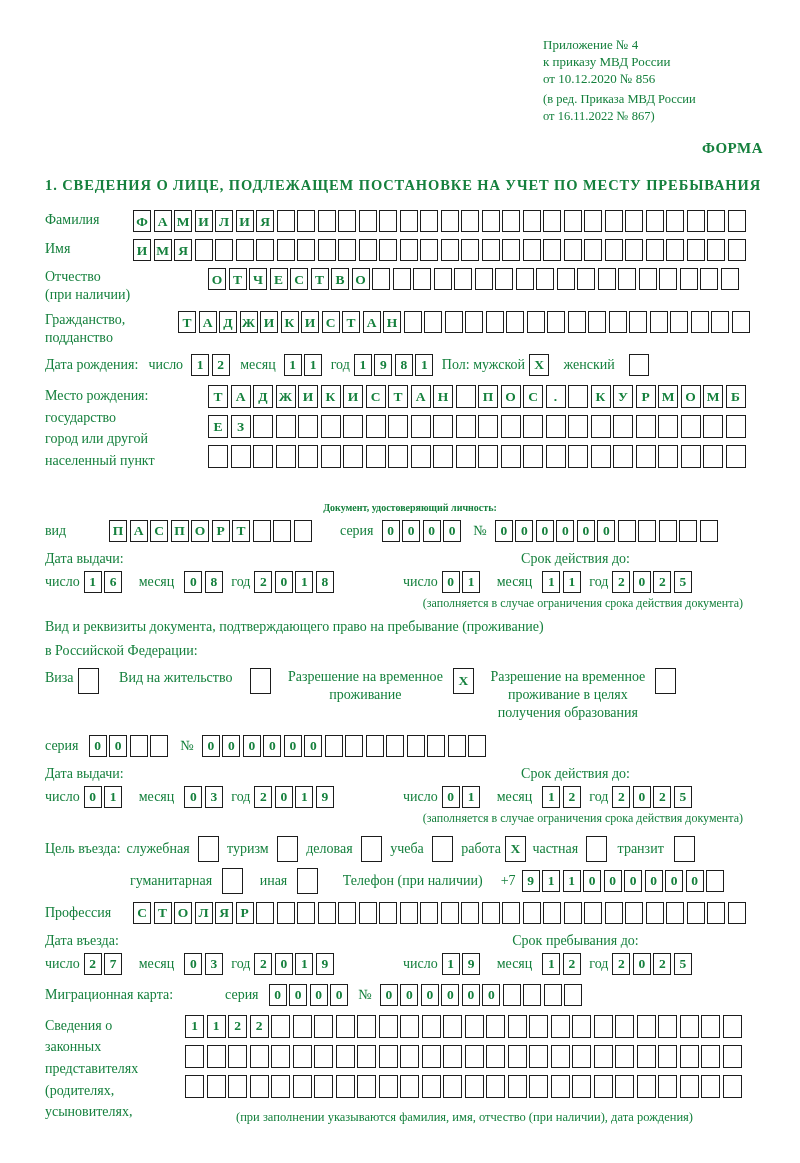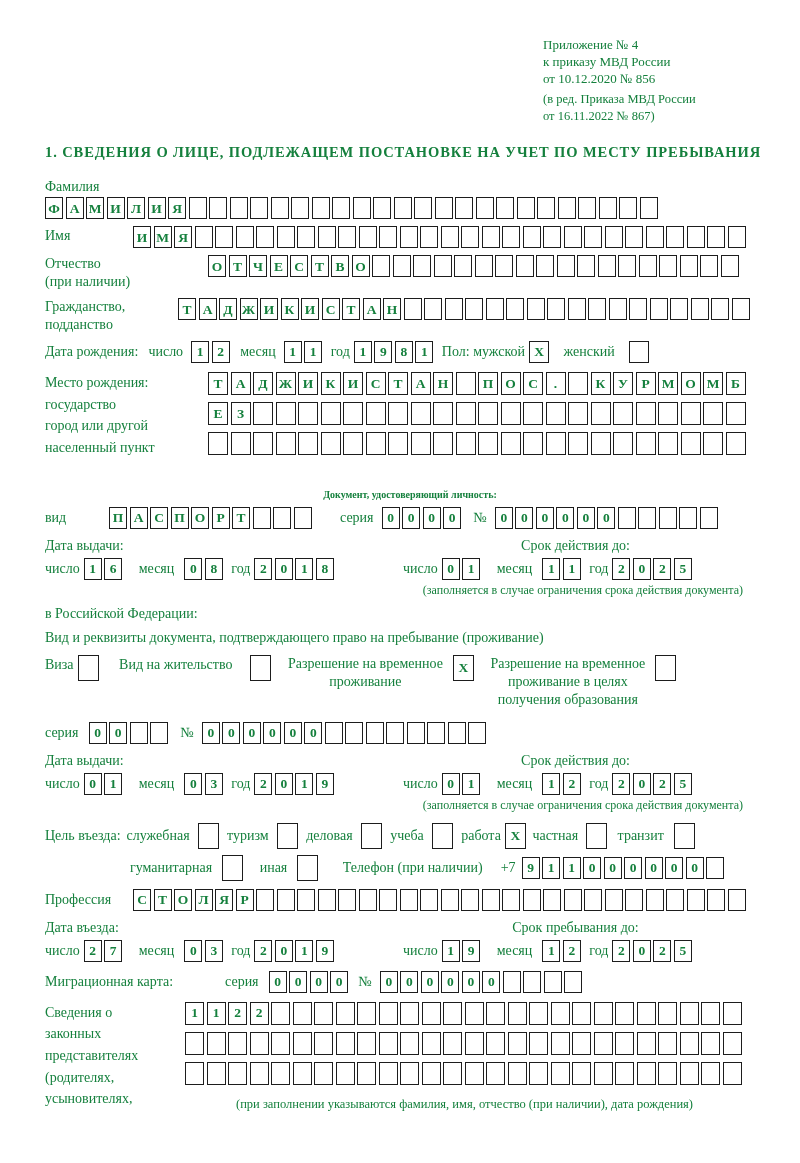--- a/index.html
+++ b/index.html
@@ -66,25 +66,26 @@
 <div class="page">
 
   <div class="hdr">
     <div>Приложение № 4</div>
     <div>к приказу МВД России</div>
     <div>от 10.12.2020 № 856</div>
     <div class="sub gap">(в ред. Приказа МВД России</div>
     <div class="sub">от 16.11.2022 № 867)</div>
   </div>
 
+  <div class="forma">ФОРМА</div>
 
 
   <div class="sect">1. СВЕДЕНИЯ О ЛИЦЕ, ПОДЛЕЖАЩЕМ ПОСТАНОВКЕ НА УЧЕТ ПО МЕСТУ ПРЕБЫВАНИЯ</div>
 
-  <div class="row" style="margin-top:16px;flex-direction:column;">
+  <div class="row" style="margin-top:16px;">
     <span class="lab w88">Фамилия</span>
     <span class="cells">
         <span class="c">Ф</span>
         <span class="c">А</span>
         <span class="c">М</span>
         <span class="c">И</span>
         <span class="c">Л</span>
         <span class="c">И</span>
         <span class="c">Я</span>
         <span class="c"></span>
@@ -417,22 +418,22 @@
       <span class="cells ml4">
           <span class="c">2</span>
           <span class="c">0</span>
           <span class="c">2</span>
           <span class="c">5</span>
         </span>
     </span>
   </div>
   <div class="note-r">(заполняется в случае ограничения срока действия документа)</div>
 
+  <div class="plain">Вид и реквизиты документа, подтверждающего право на пребывание (проживание)</div>
   <div class="plain">в Российской Федерации:</div>
-  <div class="plain">Вид и реквизиты документа, подтверждающего право на пребывание (проживание)</div>
 
   <div class="row" style="margin-top:9px;">
     <span class="lab">Виза</span>
     <span class="cells ml4">
         <span class="c cb"></span>
       </span>
     <span class="lab ml18">Вид на жительство</span>
     <span class="cells ml18">
         <span class="c cb"></span>
       </span>

